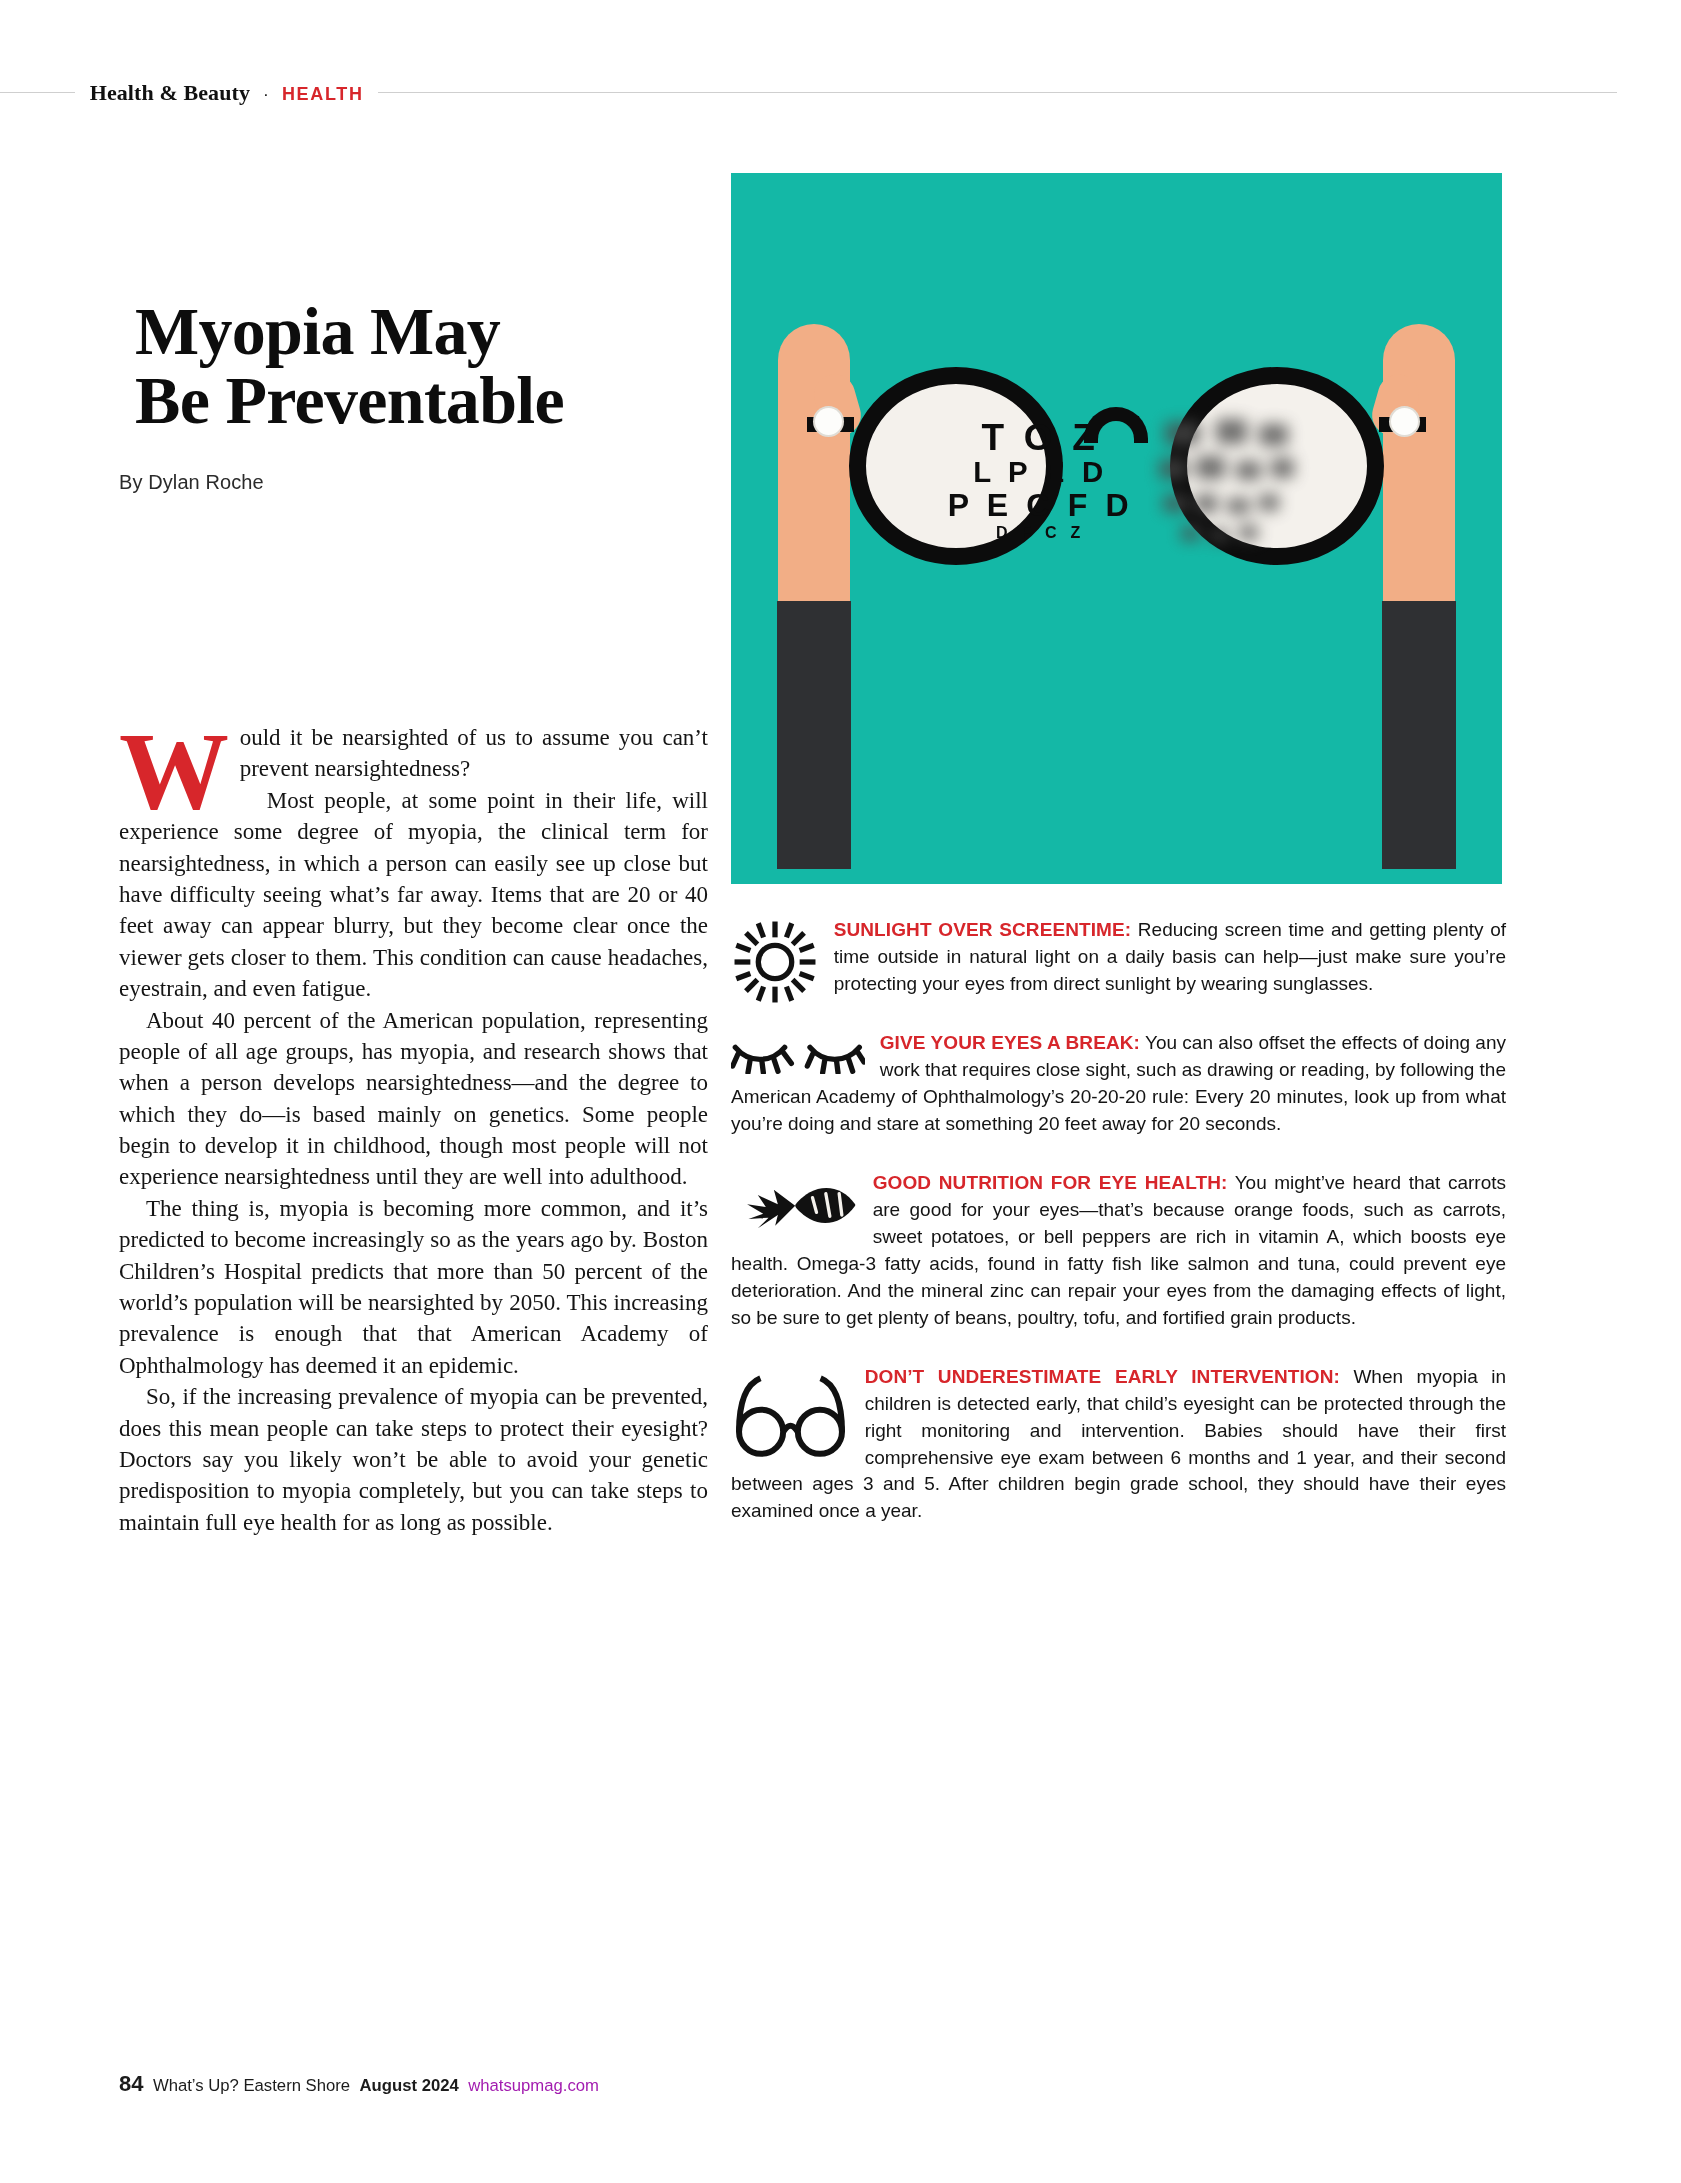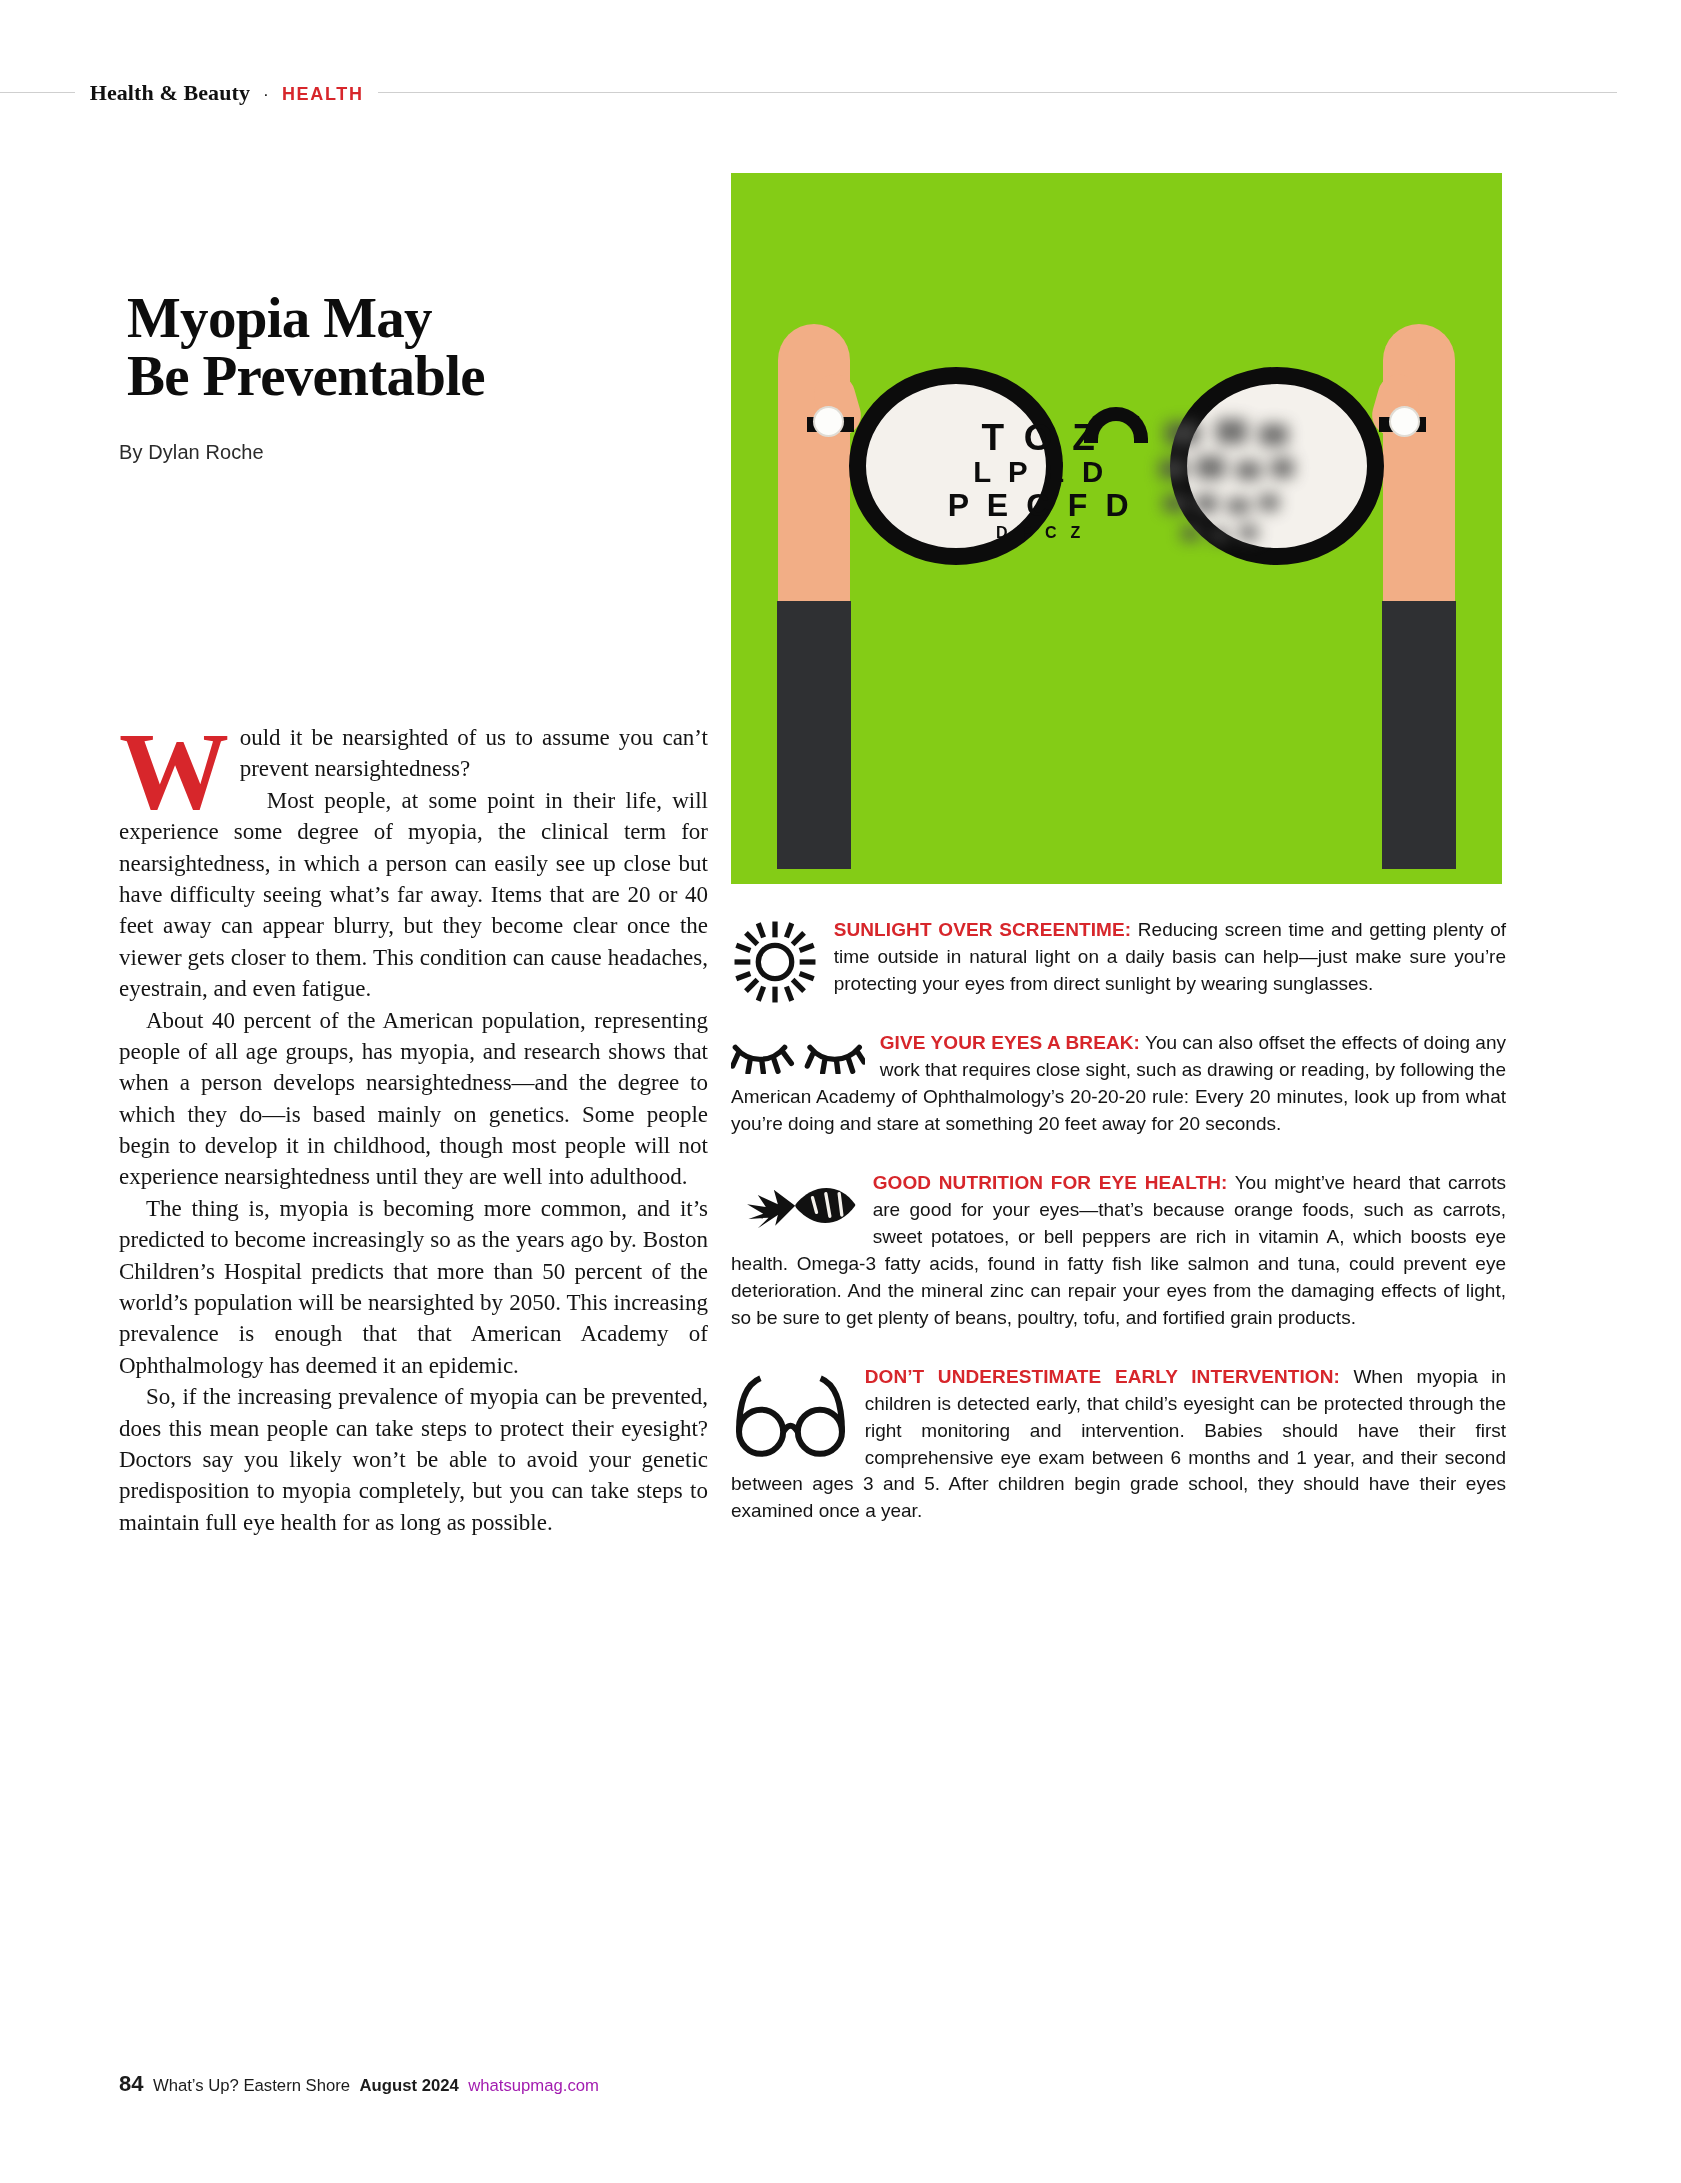--- a/index.html
+++ b/index.html
@@ -67,25 +67,25 @@
   
   .title-block {
     position: absolute;
     left: 119px;
     top: 281px;
     width: 602px;
   }
   .headline {
     font-family: "Liberation Serif", serif;
     font-weight: bold;
-    font-size: 57px;
+    font-size: 68px;
     line-height: 1.01;
     letter-spacing: -0.7px;
     color: #0d0d0d;
-    margin: 8px;
+    margin: 16px;
   }
   .byline {
     margin-top: 37px;
     font-family: "Liberation Sans", sans-serif;
     font-size: 20px;
     color: #2b2b2b;
     letter-spacing: 0.1px;
   }
 
   
@@ -118,21 +118,21 @@
     padding-right: 2.7px;
   }
 
   
   .illustration {
     position: absolute;
     left: 731px;
     top: 173px;
     width: 771px;
     height: 711px;
-    background: #84cc16;
+    background: #14b8a6;
     overflow: hidden;
   }
   .arm {
     position: absolute;
     width: 72px;
     background: #f2ae86;
     border-radius: 36px 36px 0 0;
   }
   .arm-left { left: 47px; top: 151px; height: 281px; }
   .arm-right { right: 47px; top: 151px; height: 281px; }

